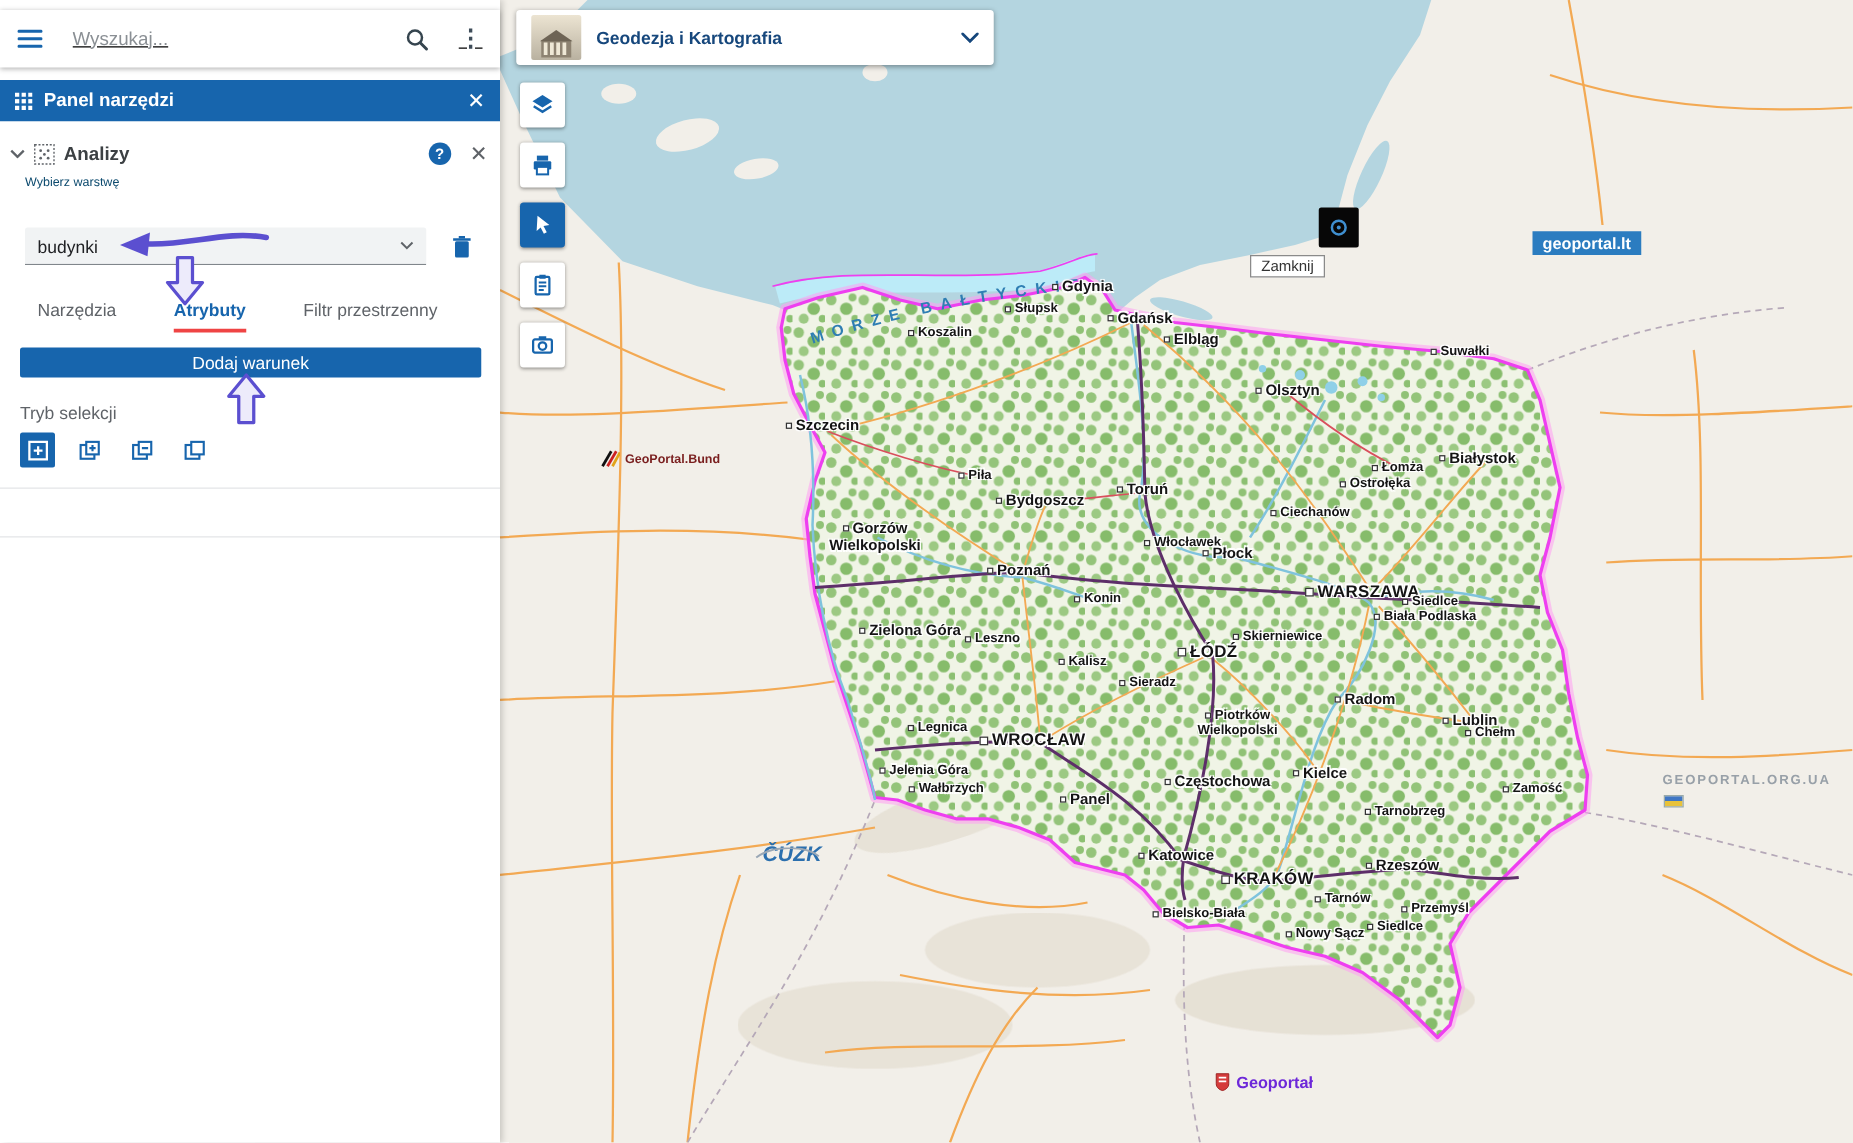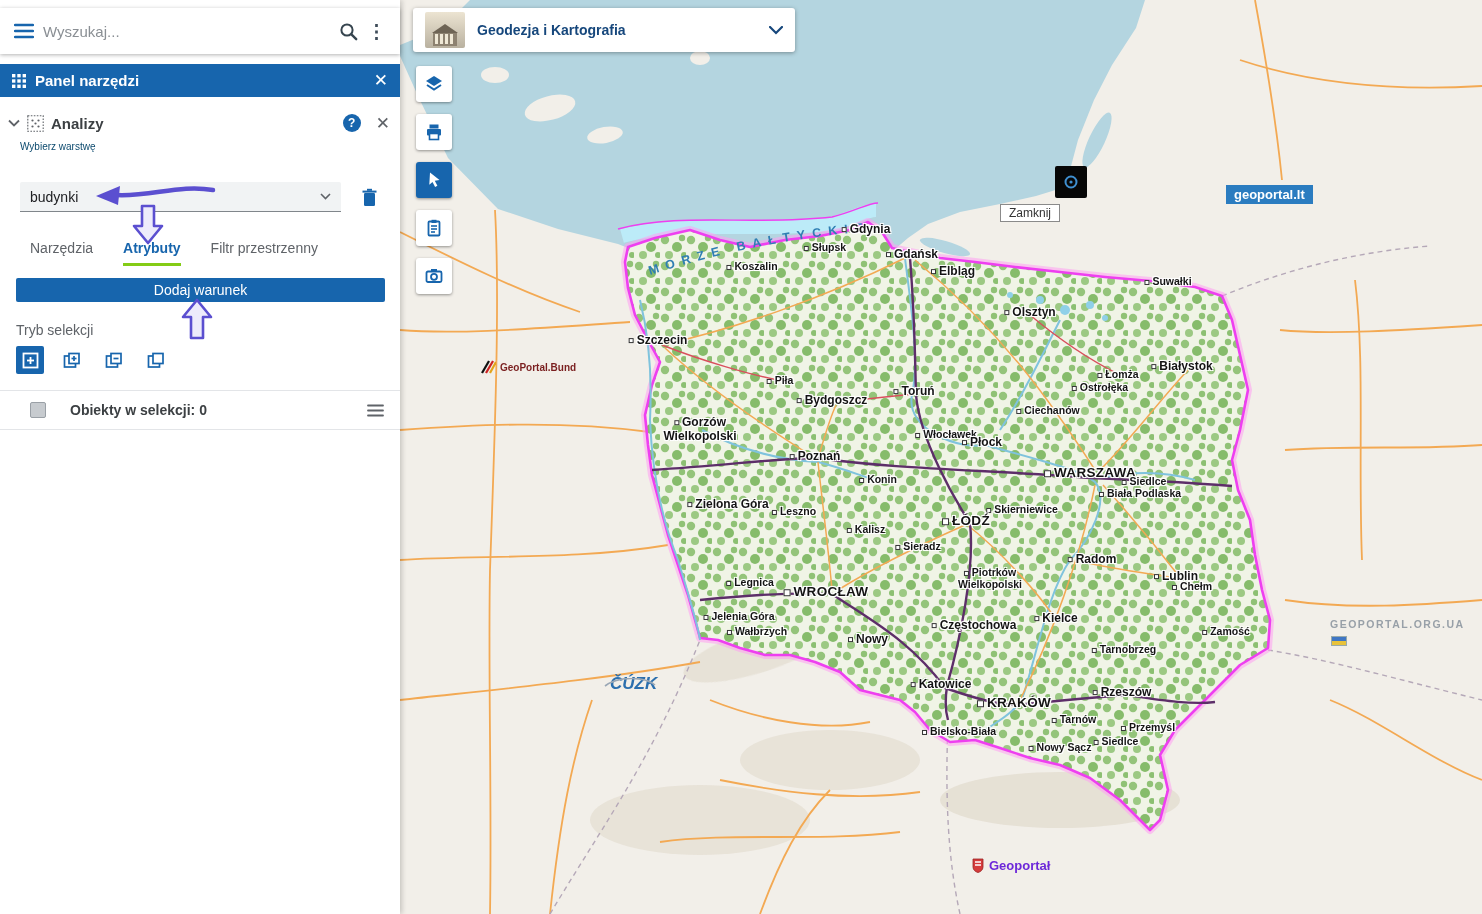--- a/index.html
+++ b/index.html
@@ -39,21 +39,21 @@
   .ua-flag  { position:absolute; left:931px; top:636px; width:16px; height:10px; background:linear-gradient(#3f76c4 50%, #e8c23a 50%); border:1px solid #9aa; }
   .bund-logo { position:absolute; left:80px; top:360px; display:flex; align-items:center; gap:4px;
                font-size:10px; font-weight:bold; color:#7a1f1f; }
   .cuzk-logo { position:absolute; left:210px; top:674px; font-size:17px; font-weight:bold; font-style:italic; color:#2b6fae; }
   .pl-logo { position:absolute; left:572px; top:858px; display:flex; align-items:center; gap:5px;
              font-size:13px; font-weight:bold; color:#6d28d9; }
 
   
   #sidebar { position:absolute; left:0; top:0; width:400px; height:914px; background:#fff; box-shadow:2px 0 5px rgba(0,0,0,.18); }
   .search-card { position:absolute; left:0; top:8px; width:400px; height:46px; background:#fff;
-                 box-shadow:0 1px 4px rgba(0,0,0,.3); display:flex; align-items:center; padding:0 14px; gap:9px; }
+                 box-shadow:0 1px 4px rgba(0,0,0,.3); display:flex; align-items:center; padding:0 14px; gap:24px;text-decoration:underline; }
   .search-input { flex:1; border:none; outline:none; font-size:15px; color:#202124; background:transparent; }
   .search-input::placeholder { color:#8a8f94; }
   .dots { font-size:19px; color:#3e4c59; font-weight:bold; line-height:1; cursor:pointer; }
 
   .panel-header { position:absolute; left:0; top:64px; width:400px; height:33px; background:#1765ad; color:#fff;
                   display:flex; align-items:center; padding:0 12px; gap:9px; }
   .panel-title { font-size:15px; font-weight:bold; }
   .hx { margin-left:auto; font-size:17px; cursor:pointer; line-height:1; }
 
   .row-analizy { position:absolute; left:8px; right:10px; top:110px; height:26px; display:flex; align-items:center; gap:7px; }
@@ -62,23 +62,23 @@
                  font-size:12px; font-weight:bold; display:flex; align-items:center; justify-content:center; cursor:pointer; }
   .gray-x { color:#5f6368; font-size:17px; cursor:pointer; line-height:1; margin-left:8px; }
 
   .layer-label { position:absolute; left:20px; top:141px; font-size:10px; color:#0c4a6e; }
   .select-row { position:absolute; left:20px; right:16px; top:182px; height:30px; display:flex; align-items:center; gap:13px; }
   .select-box { flex:1; height:30px; background:#f1f3f4; border-bottom:1px solid #80868b; border-radius:2px 2px 0 0;
                 display:flex; align-items:center; padding:0 10px; font-size:14px; color:#202124; cursor:pointer; }
   .select-box .chev { margin-left:auto; }
   .trash-btn { width:30px; height:30px; border:none; background:transparent; display:flex; align-items:center; justify-content:center; cursor:pointer; }
 
-  .tabs { position:absolute; left:30px; top:240px; display:flex; gap:30px; }
+  .tabs { position:absolute; left:30px; top:240px; display:flex; gap:46px; }
   .tab { font-size:14px; color:#5f6368; padding-bottom:7px; cursor:pointer; }
-  .tab.active { color:#1765ad; font-weight:bold; border-bottom:3px solid #84cc16; }
+  .tab.active { color:#1765ad; font-weight:bold; border-bottom:3px solid #ef4444; }
 
   .add-btn { position:absolute; left:16px; top:278px; width:369px; height:24px; background:#1765ad; color:#fff;
              border:none; border-radius:2px; font-size:14px; font-family:inherit; cursor:pointer; }
 
   .mode-label { position:absolute; left:16px; top:322px; font-size:14px; color:#5f6368; }
   .mode-row { position:absolute; left:16px; top:346px; display:flex; gap:14px; }
   .mode-btn { width:28px; height:28px; border:none; background:transparent; border-radius:2px;
               display:flex; align-items:center; justify-content:center; cursor:pointer; }
   .mode-btn.active { background:#1765ad; }
 
@@ -241,21 +241,21 @@
         <div class="city major" style="left: 566px; top: 521px;"><span class="cmark"></span><span>ŁÓDŹ</span></div>
         <div class="city" style="left: 518px; top: 546px;"><span class="cmark"></span><span>Sieradz</span></div>
         <div class="city big" style="left: 686px; top: 560px; padding-left: 12px;"><span class="cmark"></span><span>Radom</span></div>
         <div class="city big" style="left: 776px; top: 577px;"><span class="cmark"></span><span>Lublin</span></div>
         <div class="city" style="left: 792px; top: 586px;"><span class="cmark"></span><span>Chełm</span></div>
         <div class="city" style="left: 350px; top: 582px;"><span class="cmark"></span><span>Legnica</span></div>
         <div class="city major" style="left: 426px; top: 592px;"><span class="cmark"></span><span>WROCŁAW</span></div>
         <div class="city" style="left: 590px; top: 578px;"><span class="cmark"></span><span>Piotrków</span><span class="l2">Wielkopolski</span></div>
         <div class="city" style="left: 339px; top: 616px;"><span class="cmark"></span><span>Jelenia Góra</span></div>
         <div class="city" style="left: 357px; top: 631px;"><span class="cmark"></span><span>Wałbrzych</span></div>
-        <div class="city big" style="left: 468px; top: 640px;"><span class="cmark"></span><span>Nowy</span></div>
+        <div class="city big" style="left: 468px; top: 640px;"><span class="cmark"></span><span>Panel</span></div>
         <div class="city big" style="left: 574px; top: 626px;"><span class="cmark"></span><span>Częstochowa</span></div>
         <div class="city big" style="left: 656px; top: 619px;"><span class="cmark"></span><span>Kielce</span></div>
         <div class="city" style="left: 826px; top: 631px;"><span class="cmark"></span><span>Zamość</span></div>
         <div class="city" style="left: 724px; top: 649px;"><span class="cmark"></span><span>Tarnobrzeg</span></div>
         <div class="city big" style="left: 541px; top: 685px;"><span class="cmark"></span><span>Katowice</span></div>
         <div class="city major" style="left: 614px; top: 703px;"><span class="cmark"></span><span>KRAKÓW</span></div>
         <div class="city big" style="left: 722px; top: 693px;"><span class="cmark"></span><span>Rzeszów</span></div>
         <div class="city" style="left: 559px; top: 731px;"><span class="cmark"></span><span>Bielsko-Biała</span></div>
         <div class="city" style="left: 674px; top: 719px;"><span class="cmark"></span><span>Tarnów</span></div>
         <div class="city" style="left: 748px; top: 727px;"><span class="cmark"></span><span>Przemyśl</span></div>
@@ -459,31 +459,20 @@
       </button>
       <button class="mode-btn">
         <svg width="18" height="17" viewBox="0 0 18 17">
             <rect x="1.5" y="4" width="11" height="11" fill="none" stroke="#1765ad" stroke-width="1.7"></rect>
             <rect x="6" y="1.5" width="10" height="10" fill="#fff" stroke="#1765ad" stroke-width="1.7"></rect>
           </svg>
       </button>
     </div>
 
     <div class="divider" style="top:390px"></div>
-    <div class="sel-row">
-      <span class="checkbox"></span>
-      <span class="sel-label">Obiekty w selekcji: 0</span>
-      <svg class="menu-lines" width="17" height="13" viewBox="0 0 17 13">
-          <g stroke="#5f6368" stroke-width="1.8" stroke-linecap="round">
-            <line x1="1" y1="1.5" x2="16" y2="1.5"></line>
-            <line x1="1" y1="6.5" x2="16" y2="6.5"></line>
-            <line x1="1" y1="11.5" x2="16" y2="11.5"></line>
-          </g>
-        </svg>
-    </div>
     <div class="divider" style="top:429px"></div>
 
     <svg id="annotations" width="400" height="914">
       <g>
         <path d="M213,190 C180,184 150,197 116,195" stroke="#5b4fd0" stroke-width="4.5" fill="none" stroke-linecap="round"></path>
         <polygon points="96,196 120,186 118,205" fill="#5b4fd0"></polygon>
       </g>
       <polygon points="142,206 154,206 154,226 162,226 148,243 134,226 142,226" fill="#edebfb" stroke="#5b4fd0" stroke-width="2.6" stroke-linejoin="round"></polygon>
       <polygon points="197,300 211,317 203,317 203,338 191,338 191,317 183,317" fill="#edebfb" stroke="#5b4fd0" stroke-width="2.6" stroke-linejoin="round"></polygon>
     </svg>

